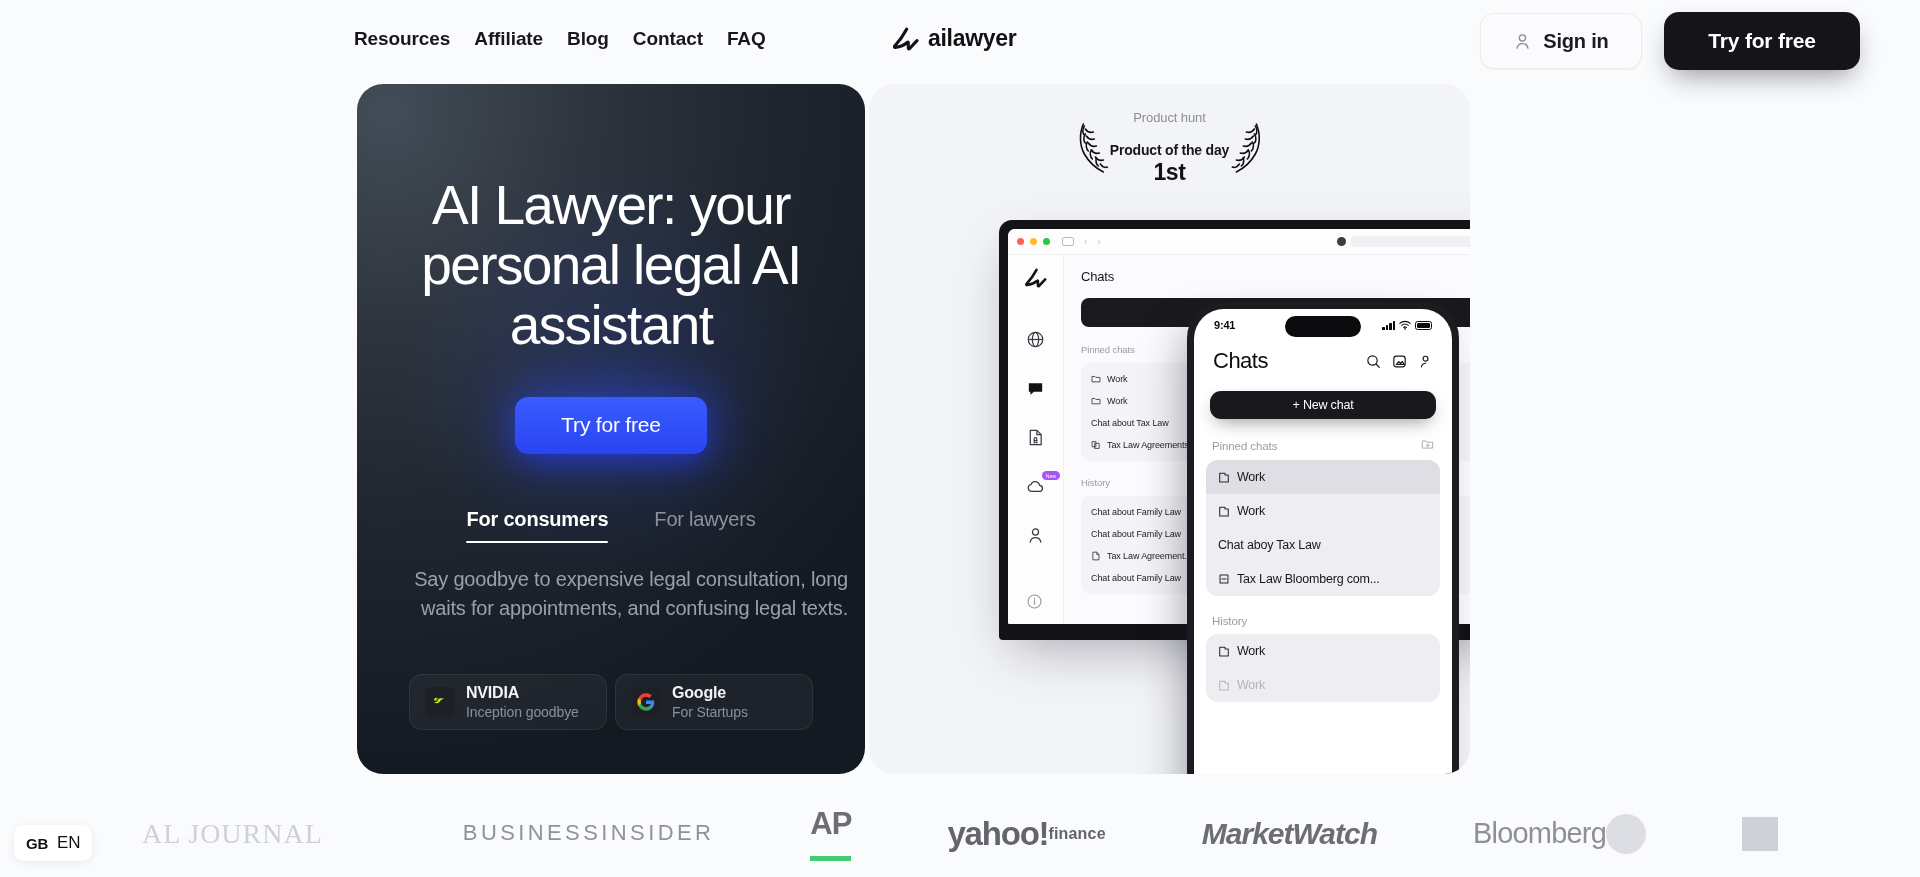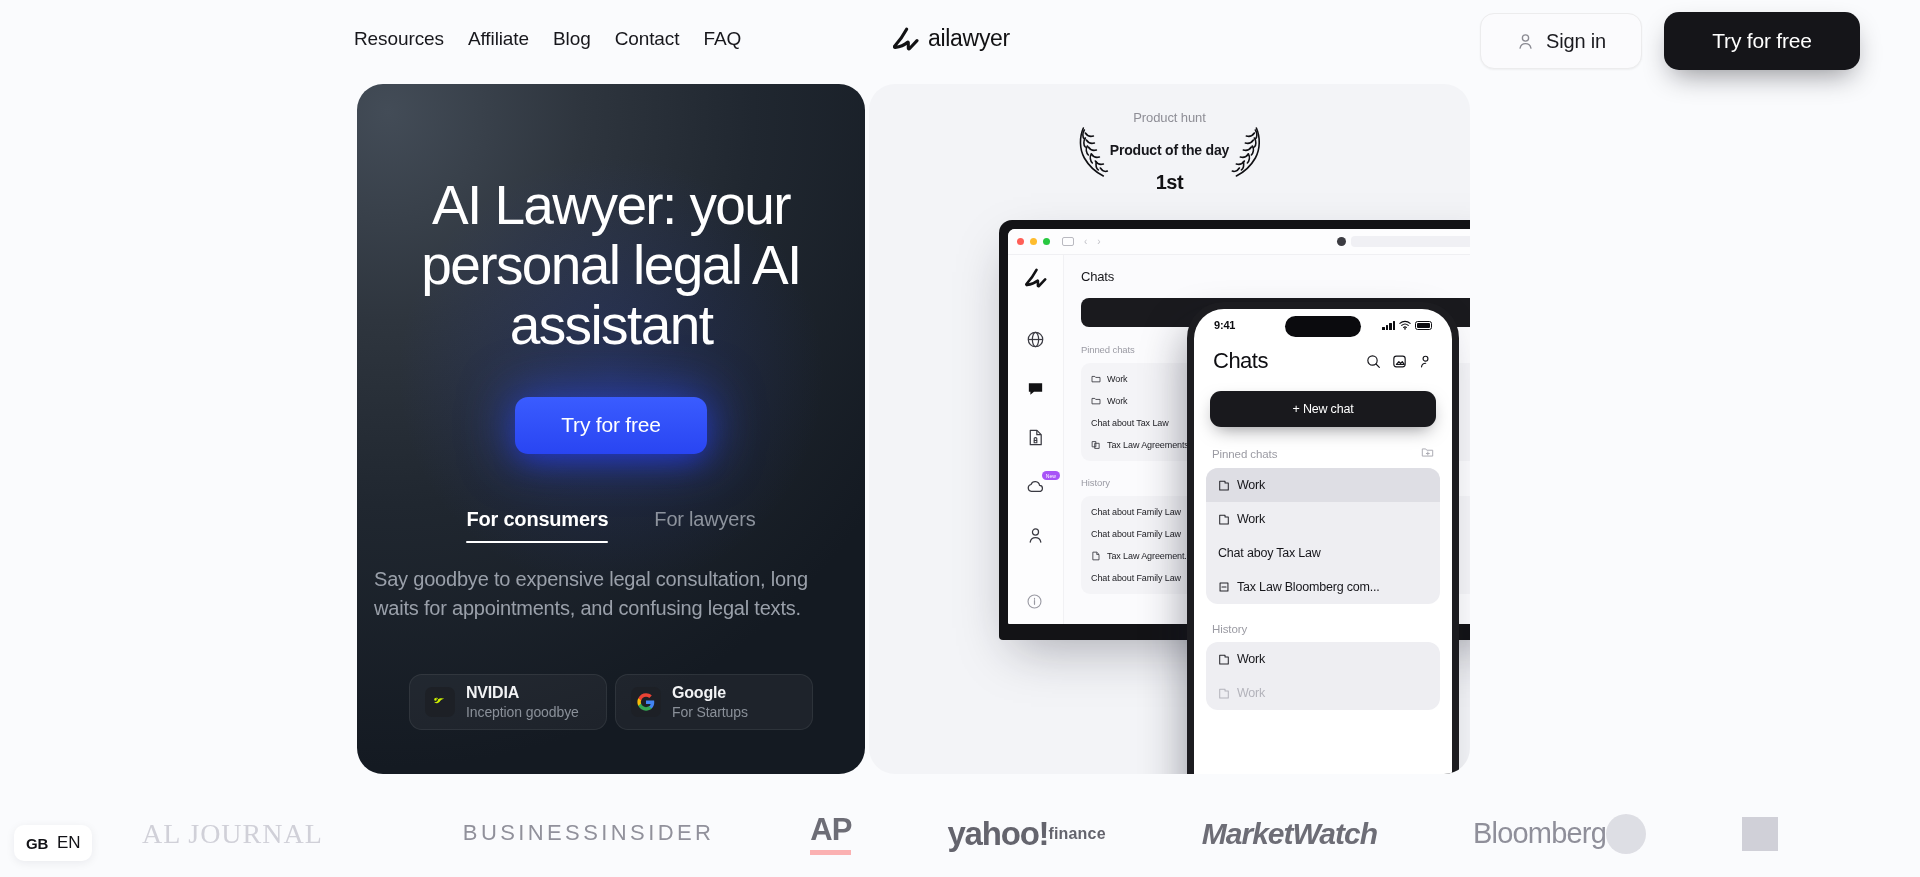--- a/index.html
+++ b/index.html
@@ -8,21 +8,21 @@
     overflow: hidden;
     background: #fafafc;
     font-family: "Liberation Sans", sans-serif;
     -webkit-font-smoothing: antialiased;
   }
   .page { position: relative; width: 1920px; height: 877px; background: #fafbfd; }
 
   
   .header {
     position: absolute; top: 0; left: 0; width: 1920px; height: 84px;
-    display: flex; align-items: center; z-index: 40;
+    display: flex; align-items: center; z-index: 40; font-weight: bold;
   }
   .nav-links {
     position: absolute; left: 354px; top: 28px;
     display: flex; gap: 24px; align-items: center;
   }
   .nav-link {
     font-size: 19px; color: #17171c; letter-spacing: -0.1px;
     cursor: pointer; white-space: nowrap;
   }
   .logo-wrap {
@@ -97,21 +97,21 @@
     font-size: 20px; color: #8d939d; letter-spacing: -0.2px;
     padding-bottom: 12px; cursor: pointer; position: relative;
   }
   .tab.active { color: #ffffff; font-weight: 700; }
   .tab.active::after {
     content: ""; position: absolute; left: 0; right: 0; bottom: 0;
     height: 2px; background: #ffffff; border-radius: 2px;
   }
   .hero-sub {
     position: relative; z-index: 2;
-    margin-top: 22px; width: 474px; text-align: left;
+    margin-top: 22px; width: 474px; text-align: right;
     font-size: 20px; line-height: 1.46; color: #9aa0aa; letter-spacing: -0.2px;
   }
   .badges {
     position: relative; z-index: 2;
     margin-top: 51px; display: flex; gap: 8px;
   }
   .badge {
     width: 198px; height: 56px; border-radius: 13px;
     background: rgba(255,255,255,.045);
     border: 1px solid rgba(255,255,255,.07);
@@ -133,21 +133,21 @@
     border-radius: 26px; background: #f3f4f7; overflow: hidden;
   }
   .ph-badge {
     position: absolute; left: 50%; transform: translateX(-50%);
     top: 26px; display: flex; align-items: center; z-index: 6;
   }
   .laurel { width: 34px; height: 56px; display: block; }
   .ph-center { text-align: center; }
   .ph-top { font-size: 13px; color: #8e8e96; letter-spacing: -0.1px; }
   .ph-mid { font-size: 14px; color: #17171c; font-weight: 700; letter-spacing: -0.2px; margin-top: 17px; }
-  .ph-rank { font-size: 20px; color: #121214; font-weight: 700; letter-spacing: -0.4px; margin-top: 13px; }
+  .ph-rank { font-size: 23px; color: #121214; font-weight: 700; letter-spacing: -0.4px; margin-top: 1px; }
 
   
   .laptop { position: absolute; left: 130px; top: 136px; width: 520px; z-index: 3; }
   .laptop-screen {
     width: 520px; height: 420px;
     background: #131316; border-radius: 13px 13px 4px 4px;
     padding: 9px 9px 16px 9px;
     box-shadow: 0 20px 50px -14px rgba(22,24,40,.35);
   }
   .laptop-inner {
@@ -221,21 +221,21 @@
   }
   .st-right { margin-left: auto; display: flex; align-items: center; gap: 4px; }
   .bars { display: flex; align-items: flex-end; gap: 1.3px; height: 9px; }
   .bars i { width: 2.2px; background: #0c0c10; border-radius: .5px; display: block; }
   .bat { width: 17px; height: 9px; border: 1.2px solid #0c0c10; border-radius: 2.6px; padding: 1px; }
   .bat i { display: block; width: 100%; height: 100%; background: #0c0c10; border-radius: 1px; }
   .ph-head { display: flex; align-items: center; padding: 7px 19px 0; }
   .ph-title { font-size: 22px; color: #0e0e12; letter-spacing: -0.5px; }
   .ph-head-ico { margin-left: auto; display: flex; gap: 11px; align-items: center; color: #16161b; }
   .ph-newchat {
-    margin: 17px 16px 0; height: 36px; border-radius: 11px; background: #19191d;
+    margin: 17px 16px 0; height: 28px; border-radius: 11px; background: #19191d;
     color: #fff; font-size: 12.5px; letter-spacing: -0.2px;
     display: flex; align-items: center; justify-content: center; gap: 6px;
     box-shadow: 0 7px 18px -6px rgba(16,16,24,.5);
   }
   .ph-sec {
     display: flex; align-items: center; margin: 19px 18px 7px;
     font-size: 11.5px; color: #9b9ba3; letter-spacing: -0.1px;
   }
   .ph-sec .ico { margin-left: auto; color: #aaaab2; }
   .ph-group { margin: 0 12px; background: #eeeef2; border-radius: 12px; overflow: hidden; }
@@ -254,21 +254,21 @@
     position: absolute; left: 0; top: 790px; width: 1920px; height: 87px;
     display: flex; align-items: center; justify-content: center; gap: 0;
     overflow: hidden;
   }
   .press-item {
     flex: 0 0 auto; display: flex; align-items: center; justify-content: center;
     color: #9b9ba6; opacity: .85;
   }
   .wsj { font-family: "Liberation Serif", serif; font-size: 28px; letter-spacing: 1px; color: #c9c9d2; margin-right: 96px; }
   .bi { font-size: 22px; letter-spacing: 3.4px; line-height: 1.12; text-align: center; color: #7f7f8b; font-weight: 400; margin-right: 96px; margin-left: 44px; }
-  .ap { font-size: 31px; font-weight: 700; color: #55555f; border-bottom: 5px solid #fca5a5; padding-bottom: 2px; letter-spacing: -1px; margin-right: 96px; text-align: right; }
+  .ap { font-size: 31px; font-weight: 700; color: #55555f; border-bottom: 5px solid #22c55e; padding-bottom: 14px; letter-spacing: -1px; margin-right: 96px; text-align: right; }
   .yh { text-align: center; margin-right: 96px; }
   .yh .y1 { font-size: 33px; font-weight: 700; color: #4a4a55; letter-spacing: -1.2px; line-height: .95; }
   .yh .y2 { font-size: 16px; font-weight: 700; color: #4a4a55; letter-spacing: .2px; margin-top: 1px; }
   .mw { font-size: 30px; font-weight: 700; font-style: italic; color: #55555f; letter-spacing: -1px; margin-right: 96px; }
   .bbg { display: flex; align-items: center; gap: 0; margin-right: 96px; }
   .bbg .t { font-size: 29px; color: #7d7d89; letter-spacing: -0.8px; }
   .bbg .c { width: 40px; height: 40px; border-radius: 50%; background: #d9d9e0; }
   .cut { width: 36px; height: 34px; background: #c8c8d1; }
 
   

